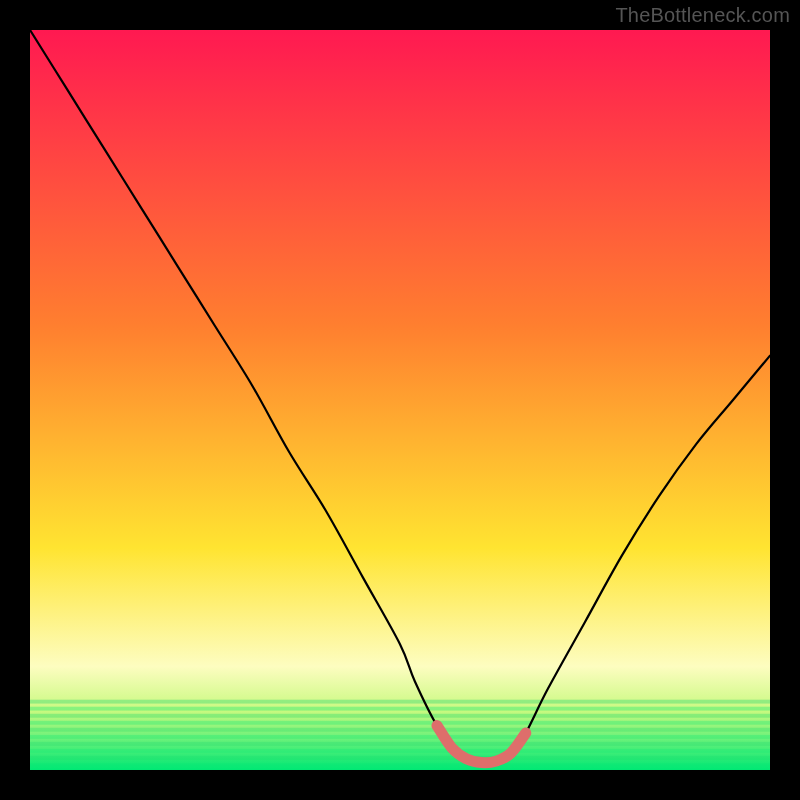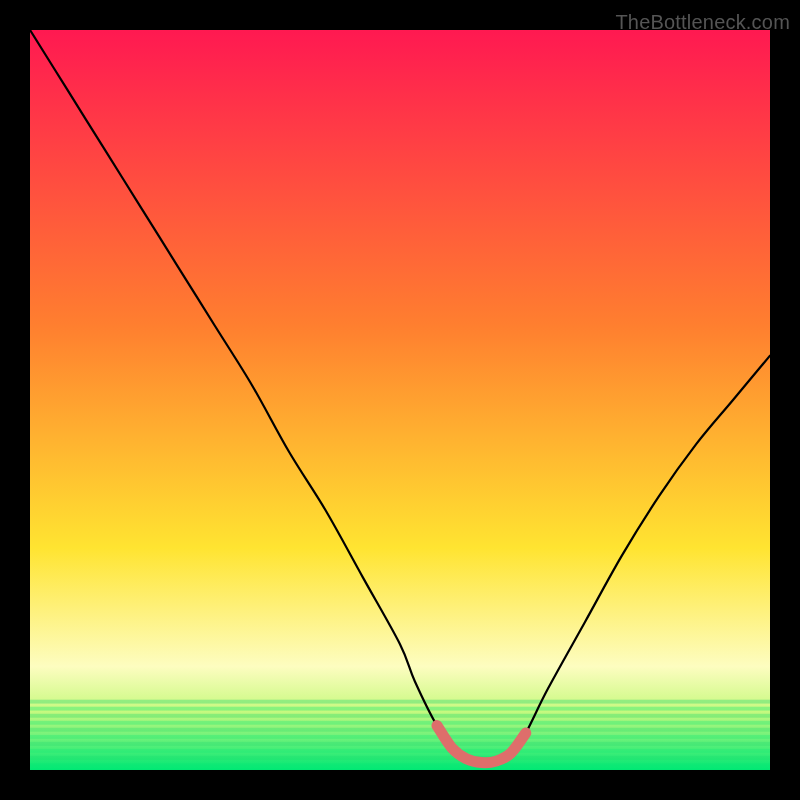--- a/index.html
+++ b/index.html
@@ -12,21 +12,21 @@
     font-family: Arial, Helvetica, sans-serif;
   }
   .frame {
     position: relative;
     width: 800px;
     height: 800px;
     background: #000;
   }
   .watermark {
     position: absolute;
-    top: 11px;
+    top: 4px;
     right: 10px;
     color: #555;
     font-size: 20px;
     font-weight: 500;
     z-index: 50;
     letter-spacing: 0.2px;
   }
   .plot {
     position: absolute;
     left: 30px;

